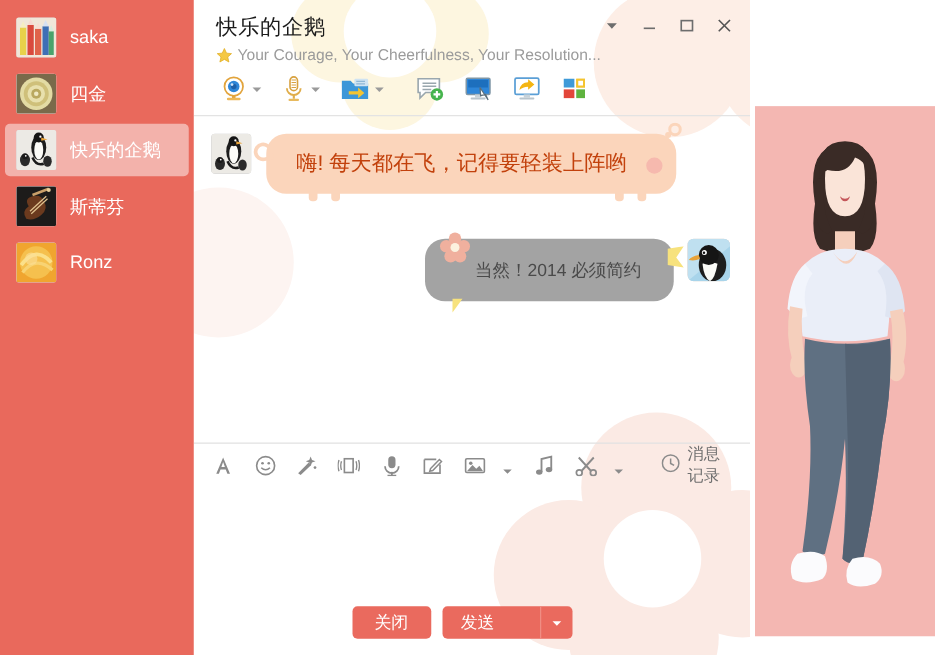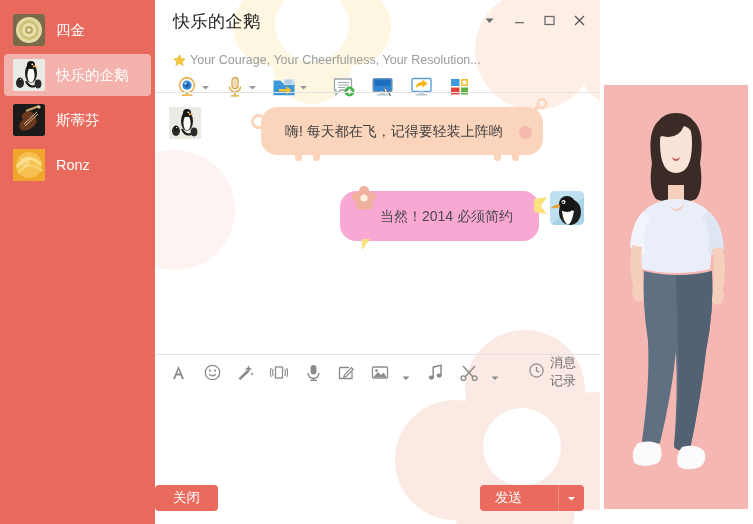--- a/index.html
+++ b/index.html
@@ -98,22 +98,22 @@
     cursor: default;
   }
   .win-btn svg { display: block; }
   .title {
     font-size: 17px;
     color: #1b1b1b;
     line-height: 22px;
     letter-spacing: .5px;
   }
   .sig-row {
-    display: flex; 
-    margin-top: 20px;
+    display: flex; align-items: center;
+    margin-top: 4px;
     gap: 4px;
   }
   .sig-star { width: 13px; height: 13px; flex: 0 0 13px; }
   .signature {
     font-size: 12.5px;
     color: #9b9b9b;
     white-space: nowrap;
   }
   .toolbar {
     display: flex;
@@ -165,24 +165,23 @@
   .msg-avatar svg { display: block; width: 100%; height: 100%; }
 
   
   .bubble-wrap-in { position: relative; margin-left: 12px; }
   .bubble-pig {
     position: relative;
     background: #fbd5bb;
     border-radius: 16px;
     padding: 14px 40px 14px 24px;
     min-width: 240px;
-    font-size: 14px;
-    color: #404040;
+    font-size: 17px;
+    color: #c2410c;
     line-height: 20px;
-    margin-left: 48px;
   }
   .pig-ear {
     position: absolute;
     width: 15px; height: 15px;
     border: 3px solid #fbd5bb;
     border-radius: 50% 50% 0 50%;
     background: transparent;
     left: -10px; top: 7px;
     transform: rotate(-10deg);
   }
@@ -203,21 +202,21 @@
     bottom: -6px;
     width: 7px; height: 8px;
     background: #fbd5bb;
     border-radius: 0 0 3px 3px;
   }
 
   
   .bubble-wrap-out { position: relative; margin-right: 11px; }
   .bubble-yellow {
     position: relative;
-    background: #f9a8d4;
+    background: #a3a3a3;
     border-radius: 16px;
     padding: 15px 26px 15px 40px;
     font-size: 14px;
     color: #4a4a4a;
     line-height: 20px;
   }
   .bubble-yellow::after {
     content: "";
     position: absolute;
     left: 22px; bottom: -9px;
@@ -264,21 +263,21 @@
     min-height: 70px;
     background: transparent;
   }
   .footer {
     position: relative;
     z-index: 3;
     flex: 0 0 44px;
     height: 44px;
     display: flex;
     align-items: center;
-    justify-content: space-between;
+    justify-content: center;
     padding: 0 16px 8px 0;
     gap: 9px;
   }
   .btn {
     background: #ea6a5e;
     color: #ffffff;
     font-size: 13.5px;
     border: none;
     border-radius: 4px;
     height: 26px;
@@ -330,20 +329,40 @@
   }
   .illus-frame svg { display: block; width: 100%; height: 100%; }
 </style>
 </head>
 <body>
 
 <div class="app">
 
   <div class="sidebar">
 
+    <div class="contact">
+      <div class="contact-avatar">
+        <svg viewBox="0 0 32 32">
+          <rect width="32" height="32" fill="#f0e6d8"></rect>
+          <g>
+            <rect x="3" y="8" width="5" height="22" fill="#e8d24a"></rect>
+              <polygon points="3,8 5.5,3 8,8" fill="#f5eec2"></polygon>
+            <rect x="9" y="6" width="5" height="24" fill="#d94a3d"></rect>
+              <polygon points="9,6 11.5,1 14,6" fill="#f5d9d2"></polygon>
+            <rect x="15" y="9" width="5" height="21" fill="#e0634a"></rect>
+              <polygon points="15,9 17.5,4 20,9" fill="#f7ddd2"></polygon>
+            <rect x="21" y="7" width="5" height="23" fill="#3e6fb5"></rect>
+              <polygon points="21,7 23.5,2 26,7" fill="#d6e0f2"></polygon>
+            <rect x="26" y="11" width="4" height="19" fill="#4aa36b"></rect>
+              <polygon points="26,11 28,6 30,11" fill="#d7ecdd"></polygon>
+          </g>
+        </svg>
+      </div>
+      <div class="contact-name">saka</div>
+    </div>
 
     <div class="contact">
       <div class="contact-avatar">
         <svg viewBox="0 0 32 32">
           <rect width="32" height="32" fill="#7a6a4a"></rect>
           <circle cx="16" cy="16" r="13" fill="#e3dba4"></circle>
           <circle cx="16" cy="16" r="10" fill="#cfc07a"></circle>
           <circle cx="16" cy="16" r="7" fill="#e8e0ad"></circle>
           <circle cx="16" cy="16" r="4" fill="#b9a85f"></circle>
           <circle cx="16" cy="16" r="1.8" fill="#efe9c4"></circle>

